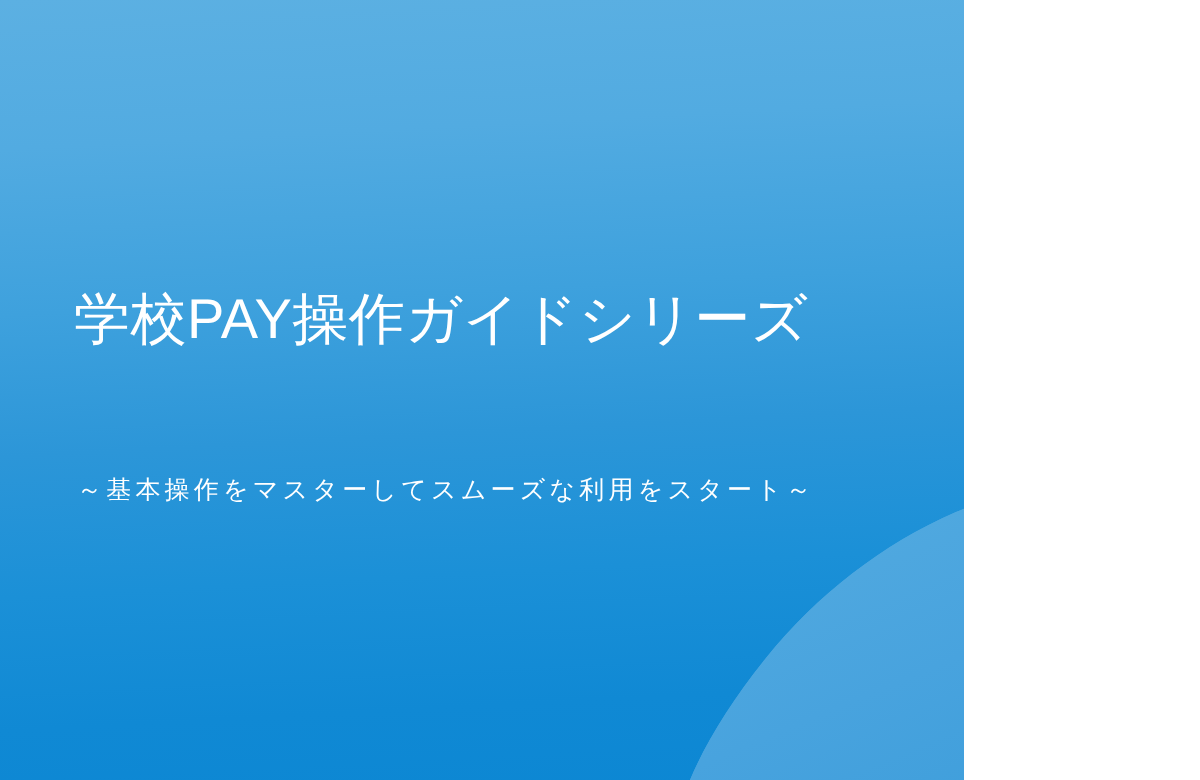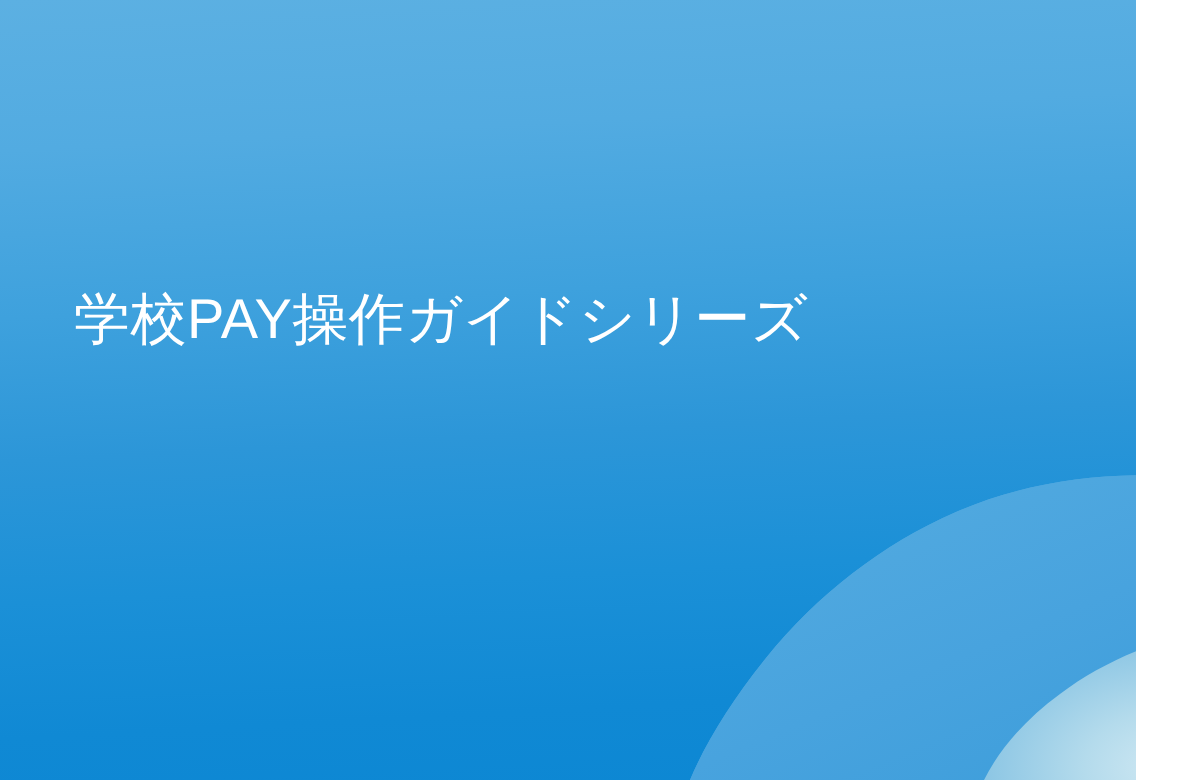--- a/index.html
+++ b/index.html
@@ -6,21 +6,21 @@
 
   html, body {
     width: 1200px;
     height: 780px;
     overflow: hidden;
     background: #ffffff;
   }
 
   #slide {
     position: relative;
-    width: 1136px;
+    width: 964px;
     height: 780px;
     overflow: hidden;
     font-family: "Liberation Sans", "DejaVu Sans", sans-serif;
     
     background: linear-gradient(
         177deg,
         #5CB0E2 0%,
         #52ABE1 18%,
         #3EA1DD 38%,
         #2C96D8 55%,
@@ -132,15 +132,16 @@
              C1026,719 1000,748 984,780
              L1200,780 Z"></path>
   </svg>
 
   <div id="text-block">
 
     <div id="title-group">
       <span class="title-line">学校PAY操作ガイドシリーズ</span>
     </div>
 
+    <div id="subtitle">～基本操作をマスターしてスムーズな利用をスタート～</div>
 
   </div>
 </div>
 
 </body></html>

